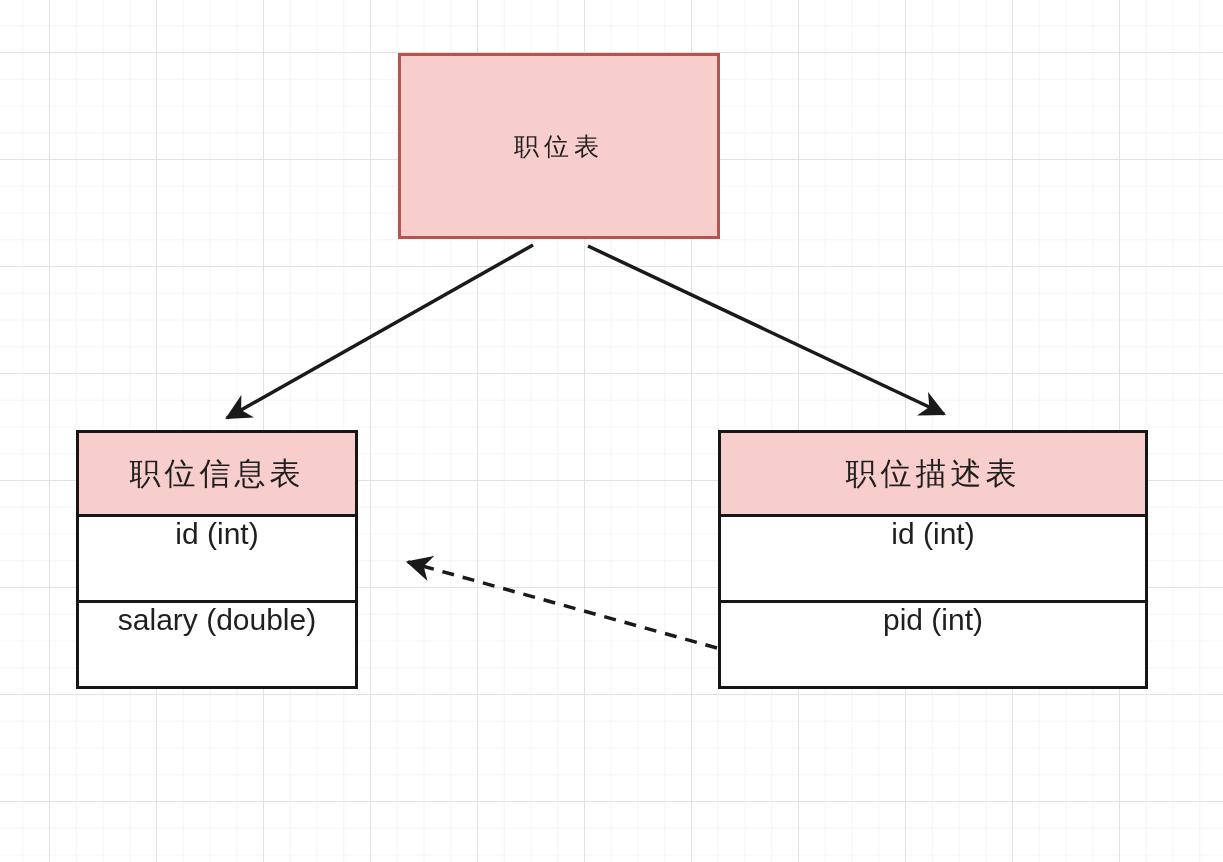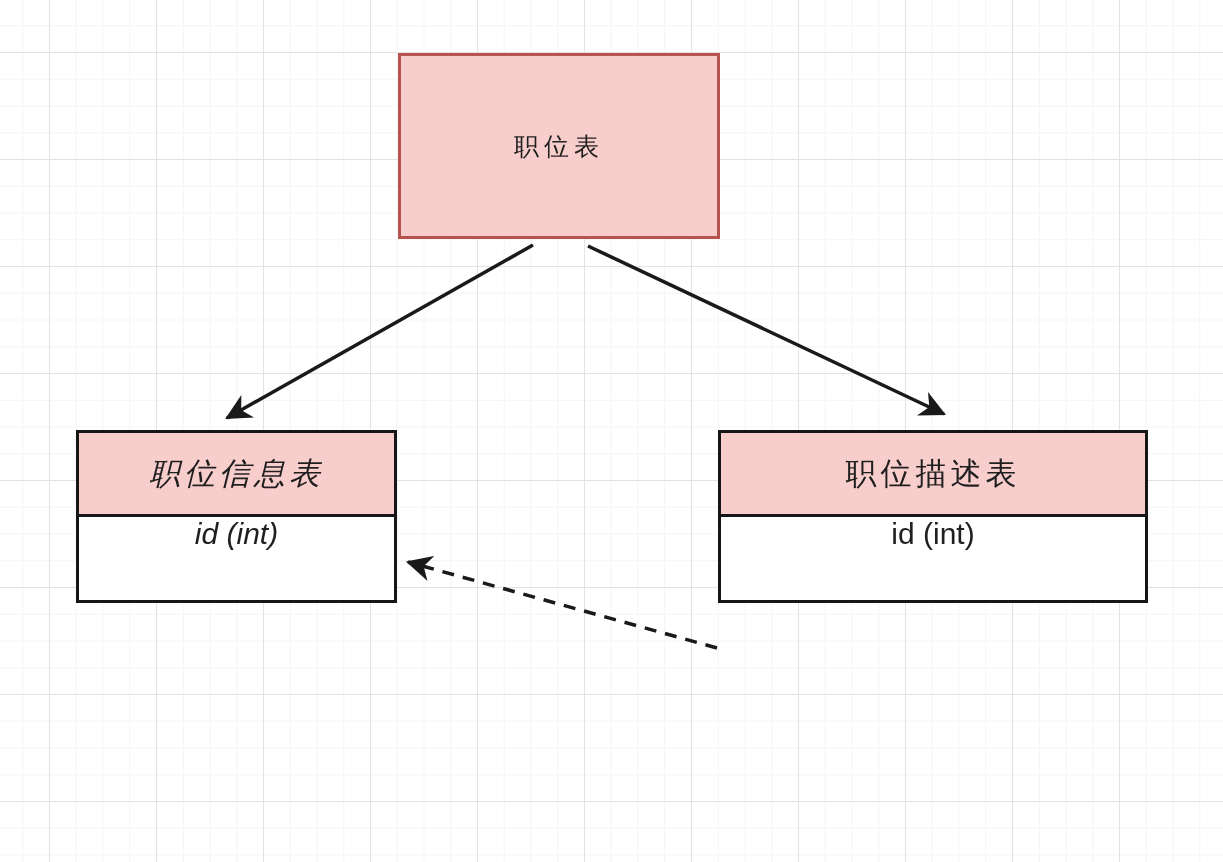--- a/index.html
+++ b/index.html
@@ -48,21 +48,21 @@
     font-size: 25px;
     letter-spacing: 5px;
     color: #1f1f1f;
   }
   .db-table {
     position: absolute;
     box-sizing: border-box;
     border: 3px solid #161616;
     background: #ffffff;
   }
-  .db-table.left  { left: 76px;  top: 430px; width: 321px; font-style: italic; }
+  .db-table.left  { left: 76px;  top: 430px; width: 282px; }
   .db-table.right { left: 718px; top: 430px; width: 430px; }
   .db-table .header {
     height: 84px;
     box-sizing: border-box;
     background: #f8cecc;
     border-bottom: 3px solid #161616;
     display: flex;
     align-items: center;
     justify-content: center;
     font-family: "Liberation Serif", "DejaVu Serif", serif;
@@ -104,24 +104,30 @@
     <span>职位表</span>
   </div>
 
   <div class="db-table left">
     <div class="header">
       <span>职位信息表</span>
     </div>
     <div class="row">
       <span>id (int)</span>
     </div>
+    <div class="row">
+      <span>salary (double)</span>
+    </div>
   </div>
 
   <div class="db-table right">
     <div class="header">
       <span>职位描述表</span>
     </div>
     <div class="row">
       <span>id (int)</span>
     </div>
+    <div class="row">
+      <span>pid (int)</span>
+    </div>
   </div>
 
 </div>
 
 </body></html>

